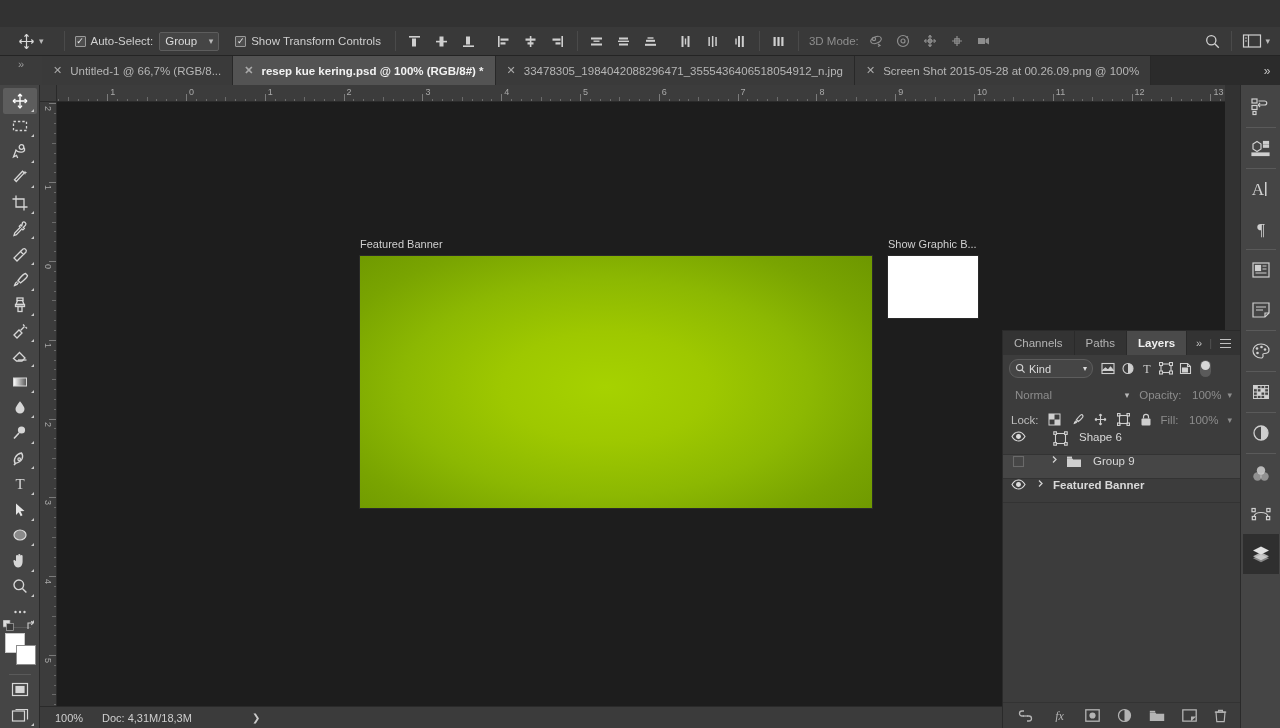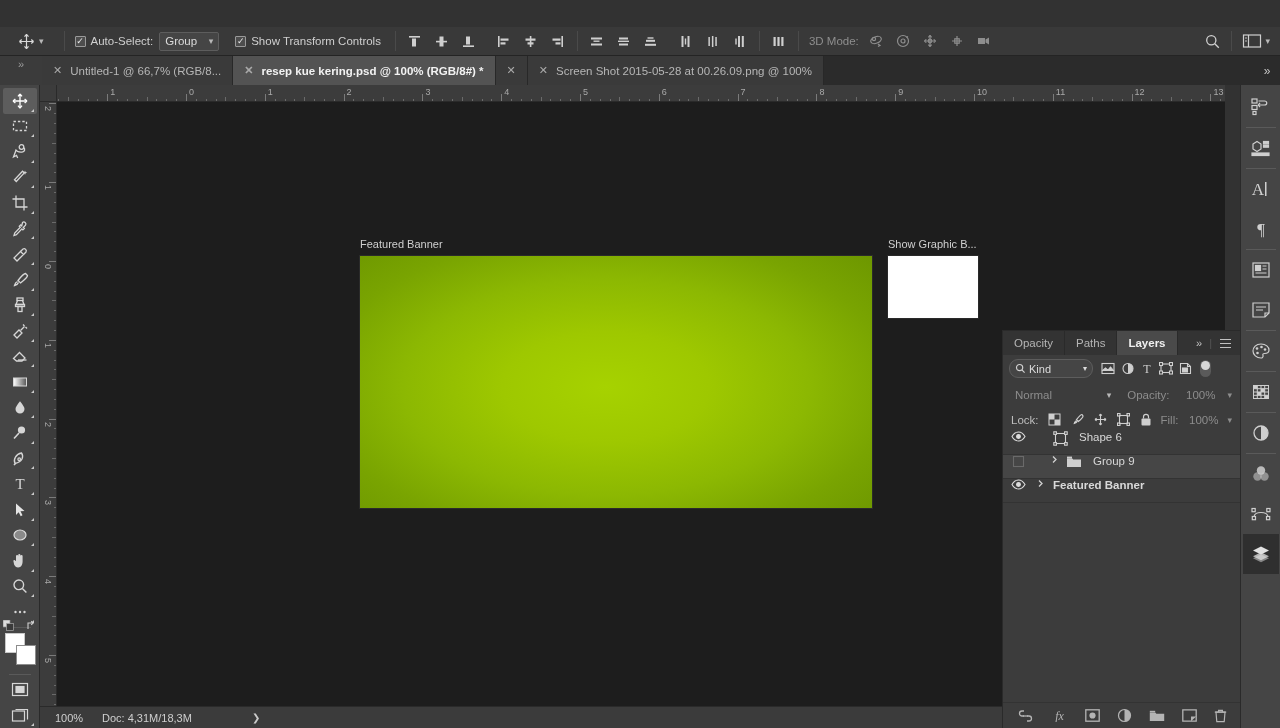--- a/index.html
+++ b/index.html
@@ -149,21 +149,21 @@
   .ptab-right { margin-left: auto; display: flex; align-items: center; gap: 7px; padding: 0 8px; color: #c0c0c0; font-size: 11px; }
   .kindrow { height: 27px; display: flex; align-items: center; padding: 0 6px; gap: 5px; background: #3c3c3c; }
   .kindsel {
     width: 84px; height: 19px; background: #454545; border: 1px solid #5d5d5d; border-radius: 9px;
     display: flex; align-items: center; padding: 0 5px; color: #dcdcdc; font-size: 11px; gap: 3px;
   }
   .kindsel .kcaret { margin-left: auto; font-size: 8px; }
   .kind-icons { display: flex; align-items: center; gap: 6px; margin-left: 3px; }
   .kind-toggle { width: 11px; height: 17px; border-radius: 6px; background: #5a5a5a; position: relative; margin-left: 3px; }
   .kind-toggle::after { content:""; position:absolute; left:1px; top:1px; width:9px; height:9px; border-radius:50%; background:#d8d8d8; }
-  .blendrow { height: 26px; display: flex; align-items: center; padding: 0 8px; gap: 12px; }
+  .blendrow { height: 26px; display: flex; align-items: center; padding: 0 8px; gap: 6px; }
   .blendsel { flex: 1; height: 19px; display: flex; align-items: center; justify-content: space-between;
     color: #8d8d8d; font-size: 11.5px; padding: 0 4px; }
   .opacity-lbl { color: #8d8d8d; font-size: 11.5px; }
   .opacity-val { color: #8d8d8d; font-size: 11.5px; width: 34px; text-align: right; }
   .lockrow { height: 23px; display: flex; align-items: center; padding: 0 8px; gap: 9px; color: #bdbdbd; font-size: 11.5px; }
   .lock-icons { display: flex; align-items: center; gap: 10px; }
   .fill-lbl { color: #8d8d8d; font-size: 11.5px; margin-left: auto; }
   .fill-val { color: #8d8d8d; font-size: 11.5px; width: 34px; text-align: right; }
 
   .layerlist { flex: 1; background: #3c3c3c; overflow: hidden; }
@@ -434,20 +434,21 @@
     <div class="tab">
       <span class="x">✕</span>
       <span>Untitled-1 @ 66,7% (RGB/8...</span>
     </div>
     <div class="tab active">
       <span class="x">✕</span>
       <span>resep kue kering.psd @ 100% (RGB/8#) *</span>
     </div>
     <div class="tab">
       <span class="x">✕</span>
+      <span>33478305_1984042088296471_3555436406518054912_n.jpg</span>
     </div>
     <div class="tab">
       <span class="x">✕</span>
       <span>Screen Shot 2015-05-28 at 00.26.09.png @ 100%</span>
     </div>
     <div class="tab-more">»</div>
   </div>
 
   <div class="toolbar">
     <div class="tool active">
@@ -896,21 +897,21 @@
   <div class="statusbar">
     <div class="zoomfield">100%</div>
     <div class="docinfo">
       <span>Doc: 4,31M/18,3M</span>
       <span class="status-caret">❯</span>
     </div>
   </div>
 
   <div class="panel">
     <div class="panel-tabs">
-      <div class="ptab">Opacity</div>
+      <div class="ptab">Channels</div>
       <div class="ptab">Paths</div>
       <div class="ptab active">Layers</div>
       <div class="ptab-right">
         <span>»</span>
         <span style="color:#555">|</span>
         <span>
           <svg width="13" height="11" viewBox="0 0 13 11">
               <g stroke="#c0c0c0" stroke-width="1.2">
                 <path d="M1 1.5h11M1 5.5h11M1 9.5h11"></path>
               </g>

